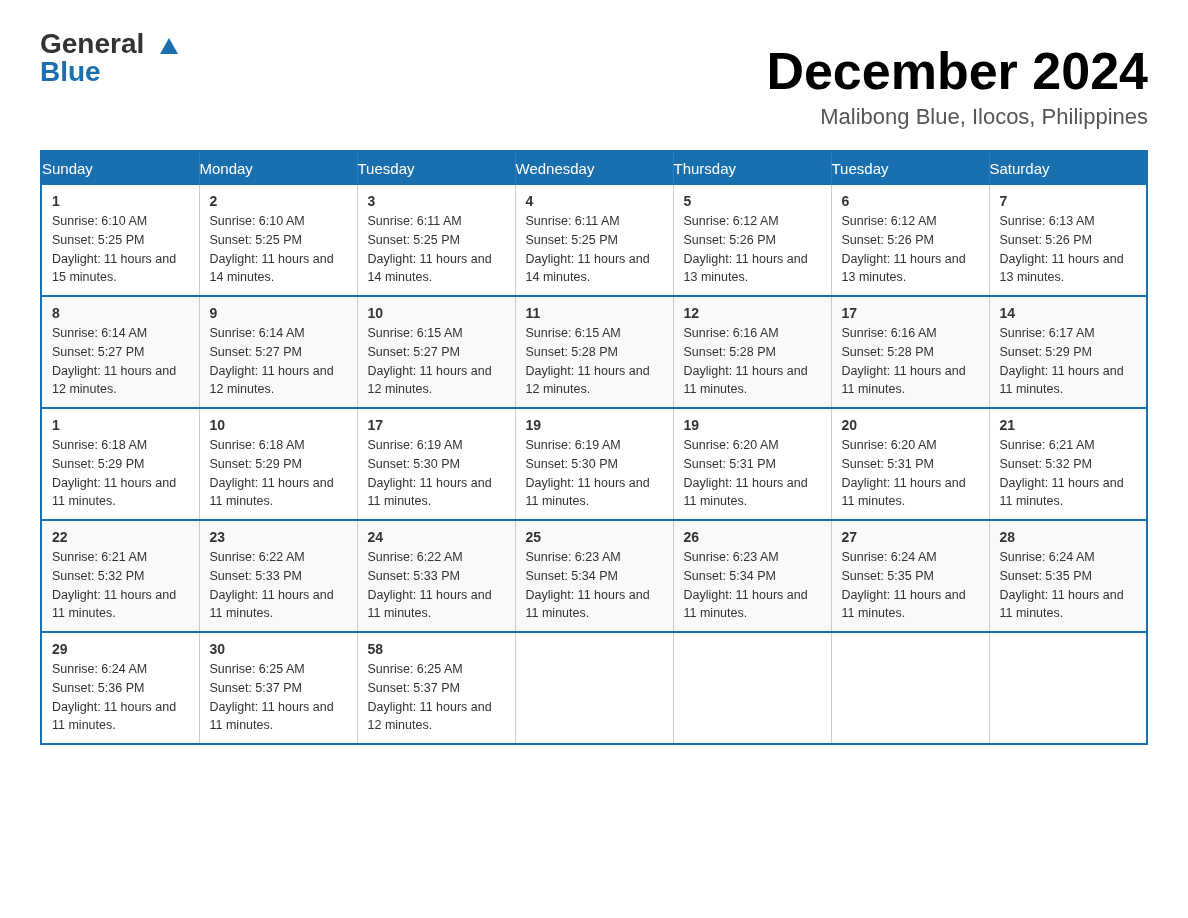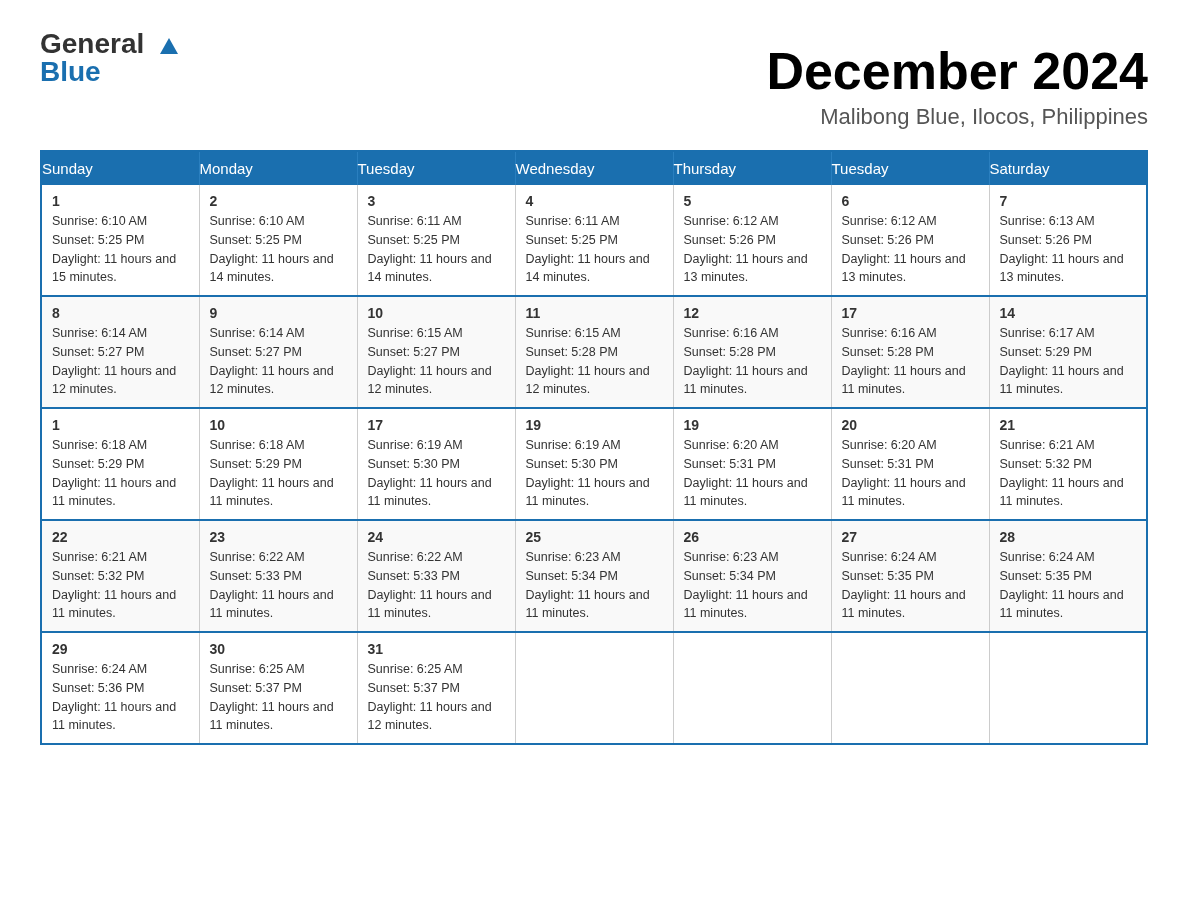--- a/index.html
+++ b/index.html
@@ -203,21 +203,21 @@
         <td><span class="day-num">27</span>
 <span class="day-info">Sunrise: 6:24 AM<br>Sunset: 5:35 PM<br>Daylight: 11 hours and 11 minutes.</span></td>
         <td><span class="day-num">28</span>
 <span class="day-info">Sunrise: 6:24 AM<br>Sunset: 5:35 PM<br>Daylight: 11 hours and 11 minutes.</span></td>
       </tr>
       <tr>
         <td><span class="day-num">29</span>
 <span class="day-info">Sunrise: 6:24 AM<br>Sunset: 5:36 PM<br>Daylight: 11 hours and 11 minutes.</span></td>
         <td><span class="day-num">30</span>
 <span class="day-info">Sunrise: 6:25 AM<br>Sunset: 5:37 PM<br>Daylight: 11 hours and 11 minutes.</span></td>
-        <td><span class="day-num">31</span>
+        <td><span class="day-num">58</span>
 <span class="day-info">Sunrise: 6:25 AM<br>Sunset: 5:37 PM<br>Daylight: 11 hours and 12 minutes.</span></td>
         <td class="empty"></td>
         <td class="empty"></td>
         <td class="empty"></td>
         <td class="empty"></td>
       </tr>
     </tbody>
 </table>
 
 </body></html>

